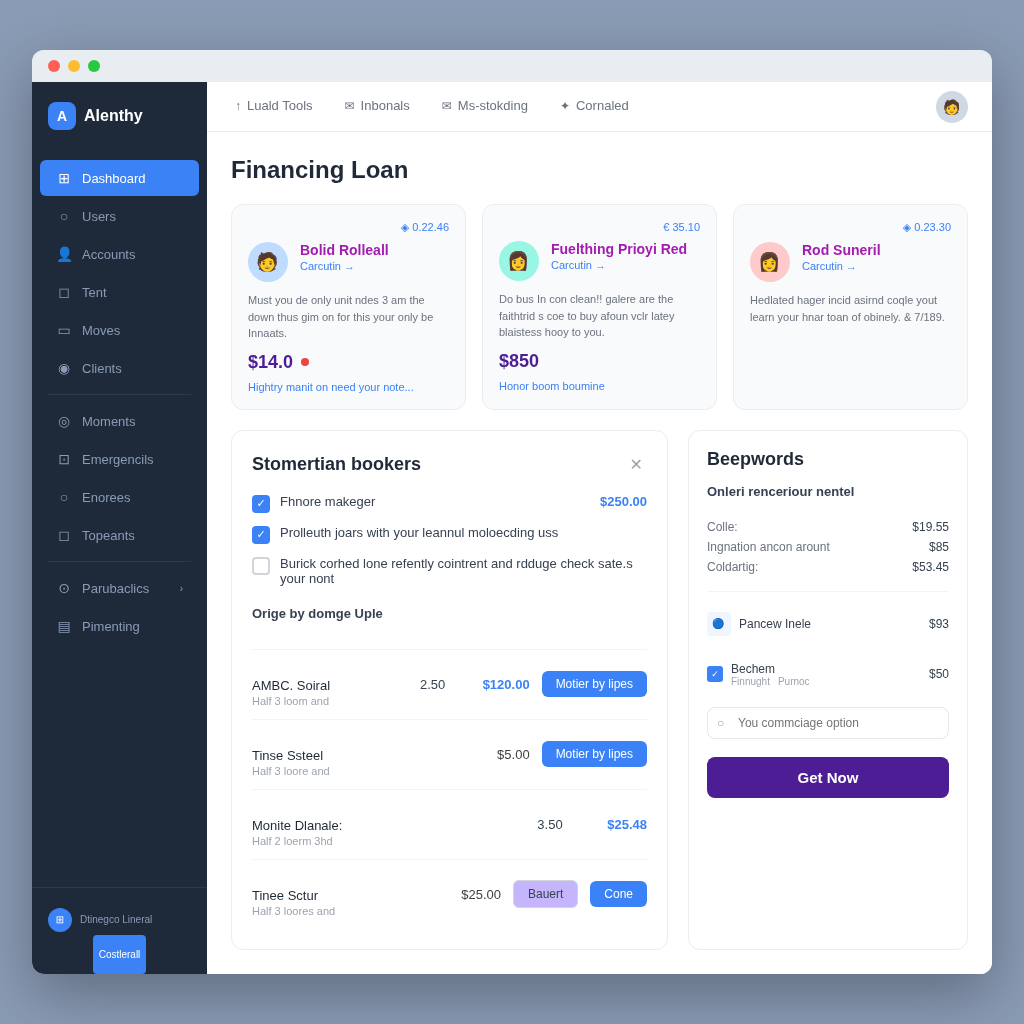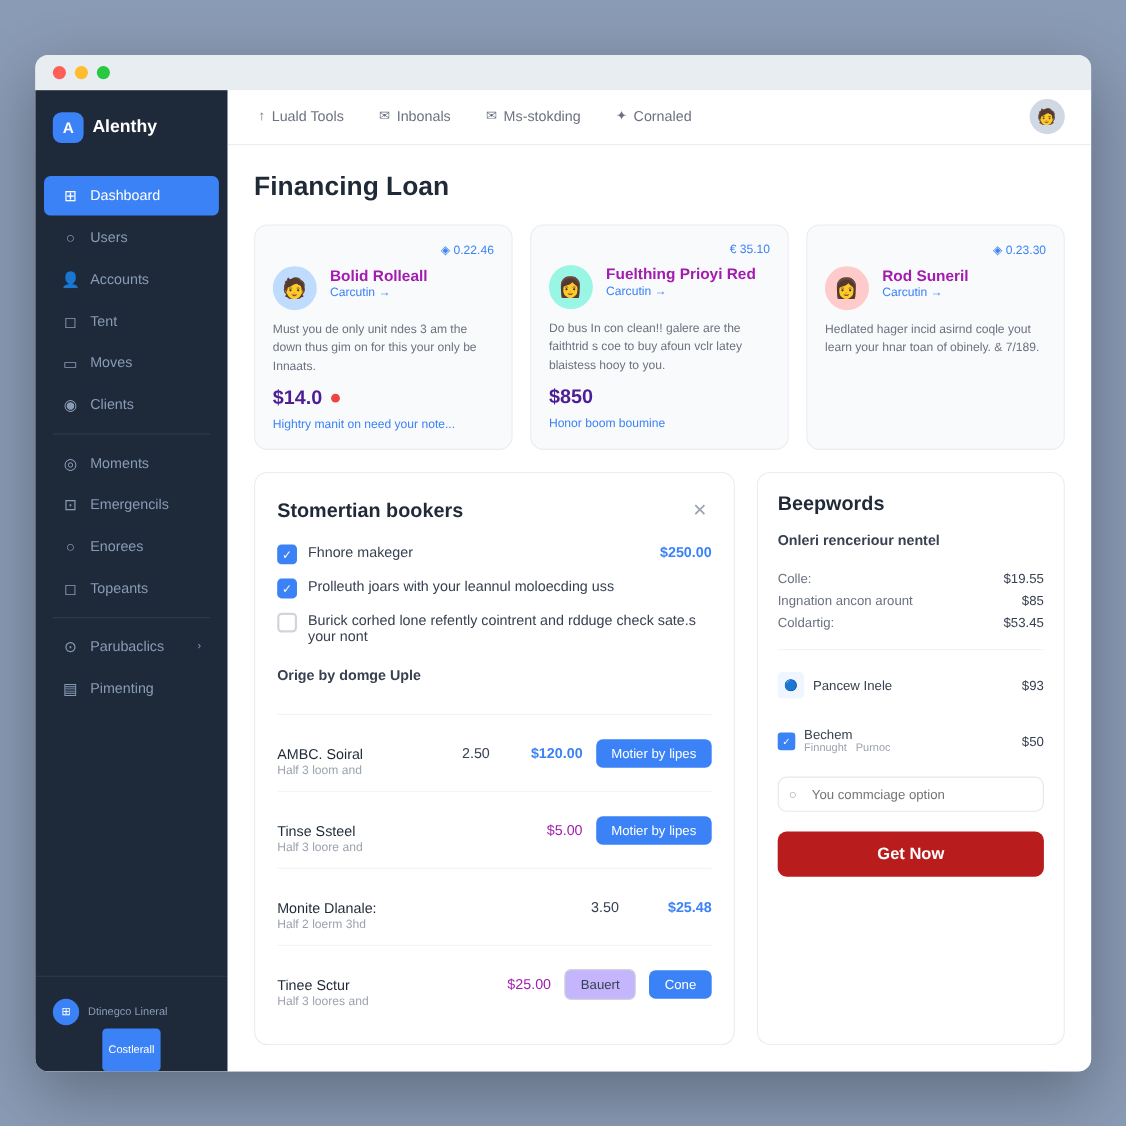--- a/index.html
+++ b/index.html
@@ -307,21 +307,21 @@
       display: flex;
       align-items: center;
       padding: 12px 0;
       border-top: 1px solid #f3f4f6;
       gap: 12px;
     }
     .table-row-info { flex: 1; margin-top: 16px; }
     .table-row-name { font-size: 13px; font-weight: 500; color: #1f2937; }
     .table-row-sub { font-size: 11px; color: #9ca3af; margin-top: 2px; }
     .table-row-qty { font-size: 13px; color: #374151; min-width: 30px; text-align: center; }
-    .table-row-price { font-size: 13px; color: #a21caf; min-width: 60px; text-align: right; }
+    .table-row-price { font-size: 13px; color: #404040; min-width: 60px; text-align: right; }
     .table-row-total { font-size: 13px; font-weight: 600; color: #3b82f6; min-width: 70px; text-align: right; }
     .btn-blue {
       background: #3b82f6;
       color: white;
       border: none;
       border-radius: 6px;
       padding: 6px 14px;
       font-size: 12px;
       font-weight: 500;
       cursor: pointer;
@@ -407,21 +407,21 @@
     .search-input-icon {
       position: absolute;
       left: 10px;
       top: 50%;
       transform: translateY(-50%);
       color: #9ca3af;
       font-size: 12px;
     }
 
     .get-now-btn {
-      background: #b91c1c;
+      background: #4c1d95;
       color: white;
       border: none;
       border-radius: 8px;
       padding: 12px;
       width: 100%;
       font-size: 15px;
       font-weight: 600;
       cursor: pointer;
       margin-top: 4px;
     }

